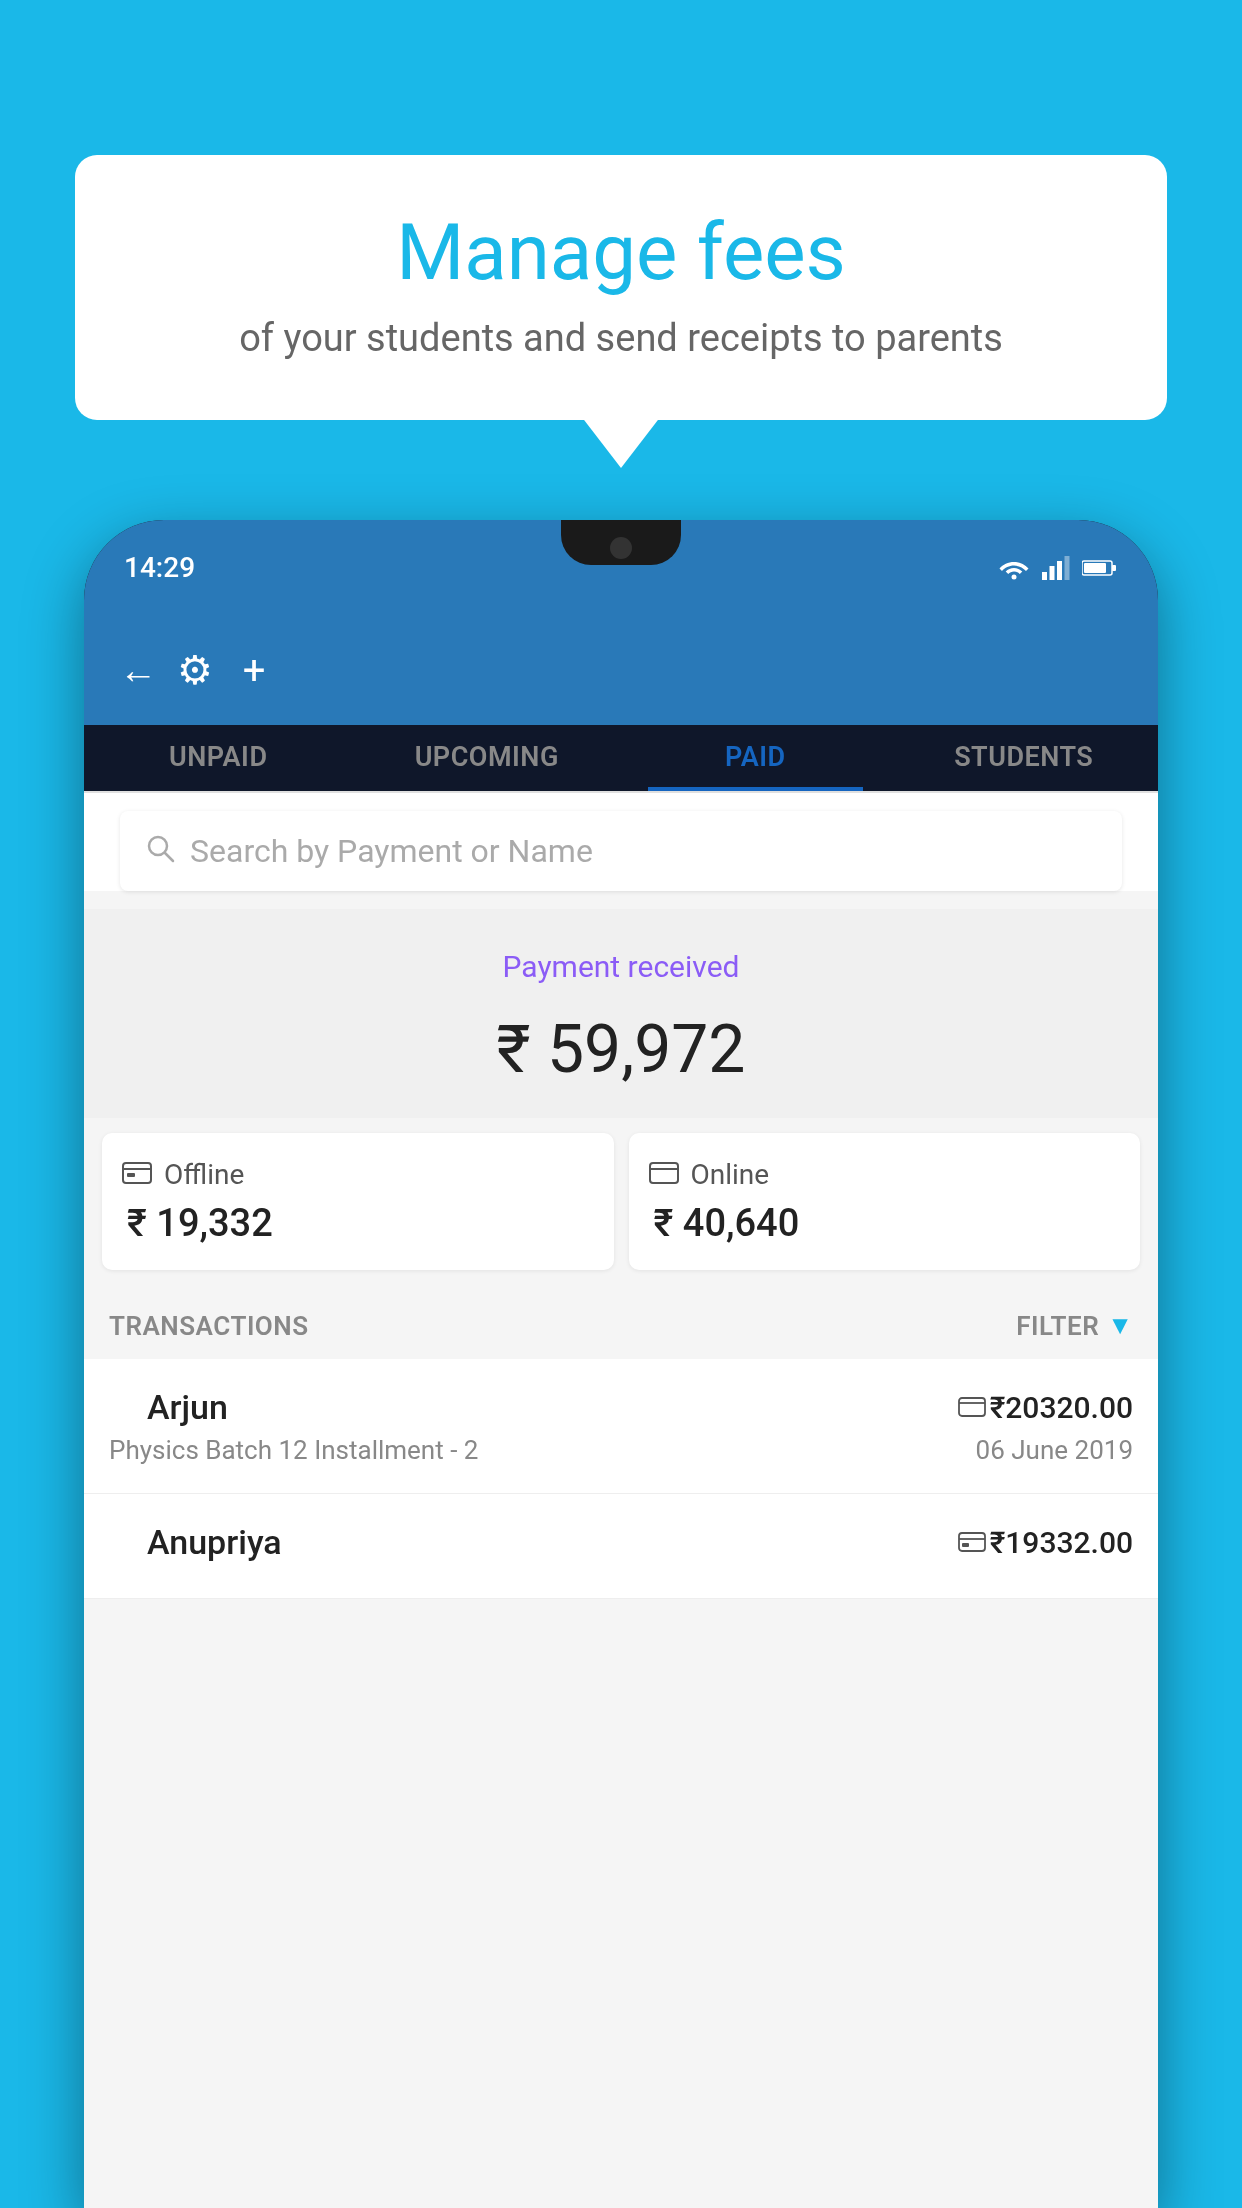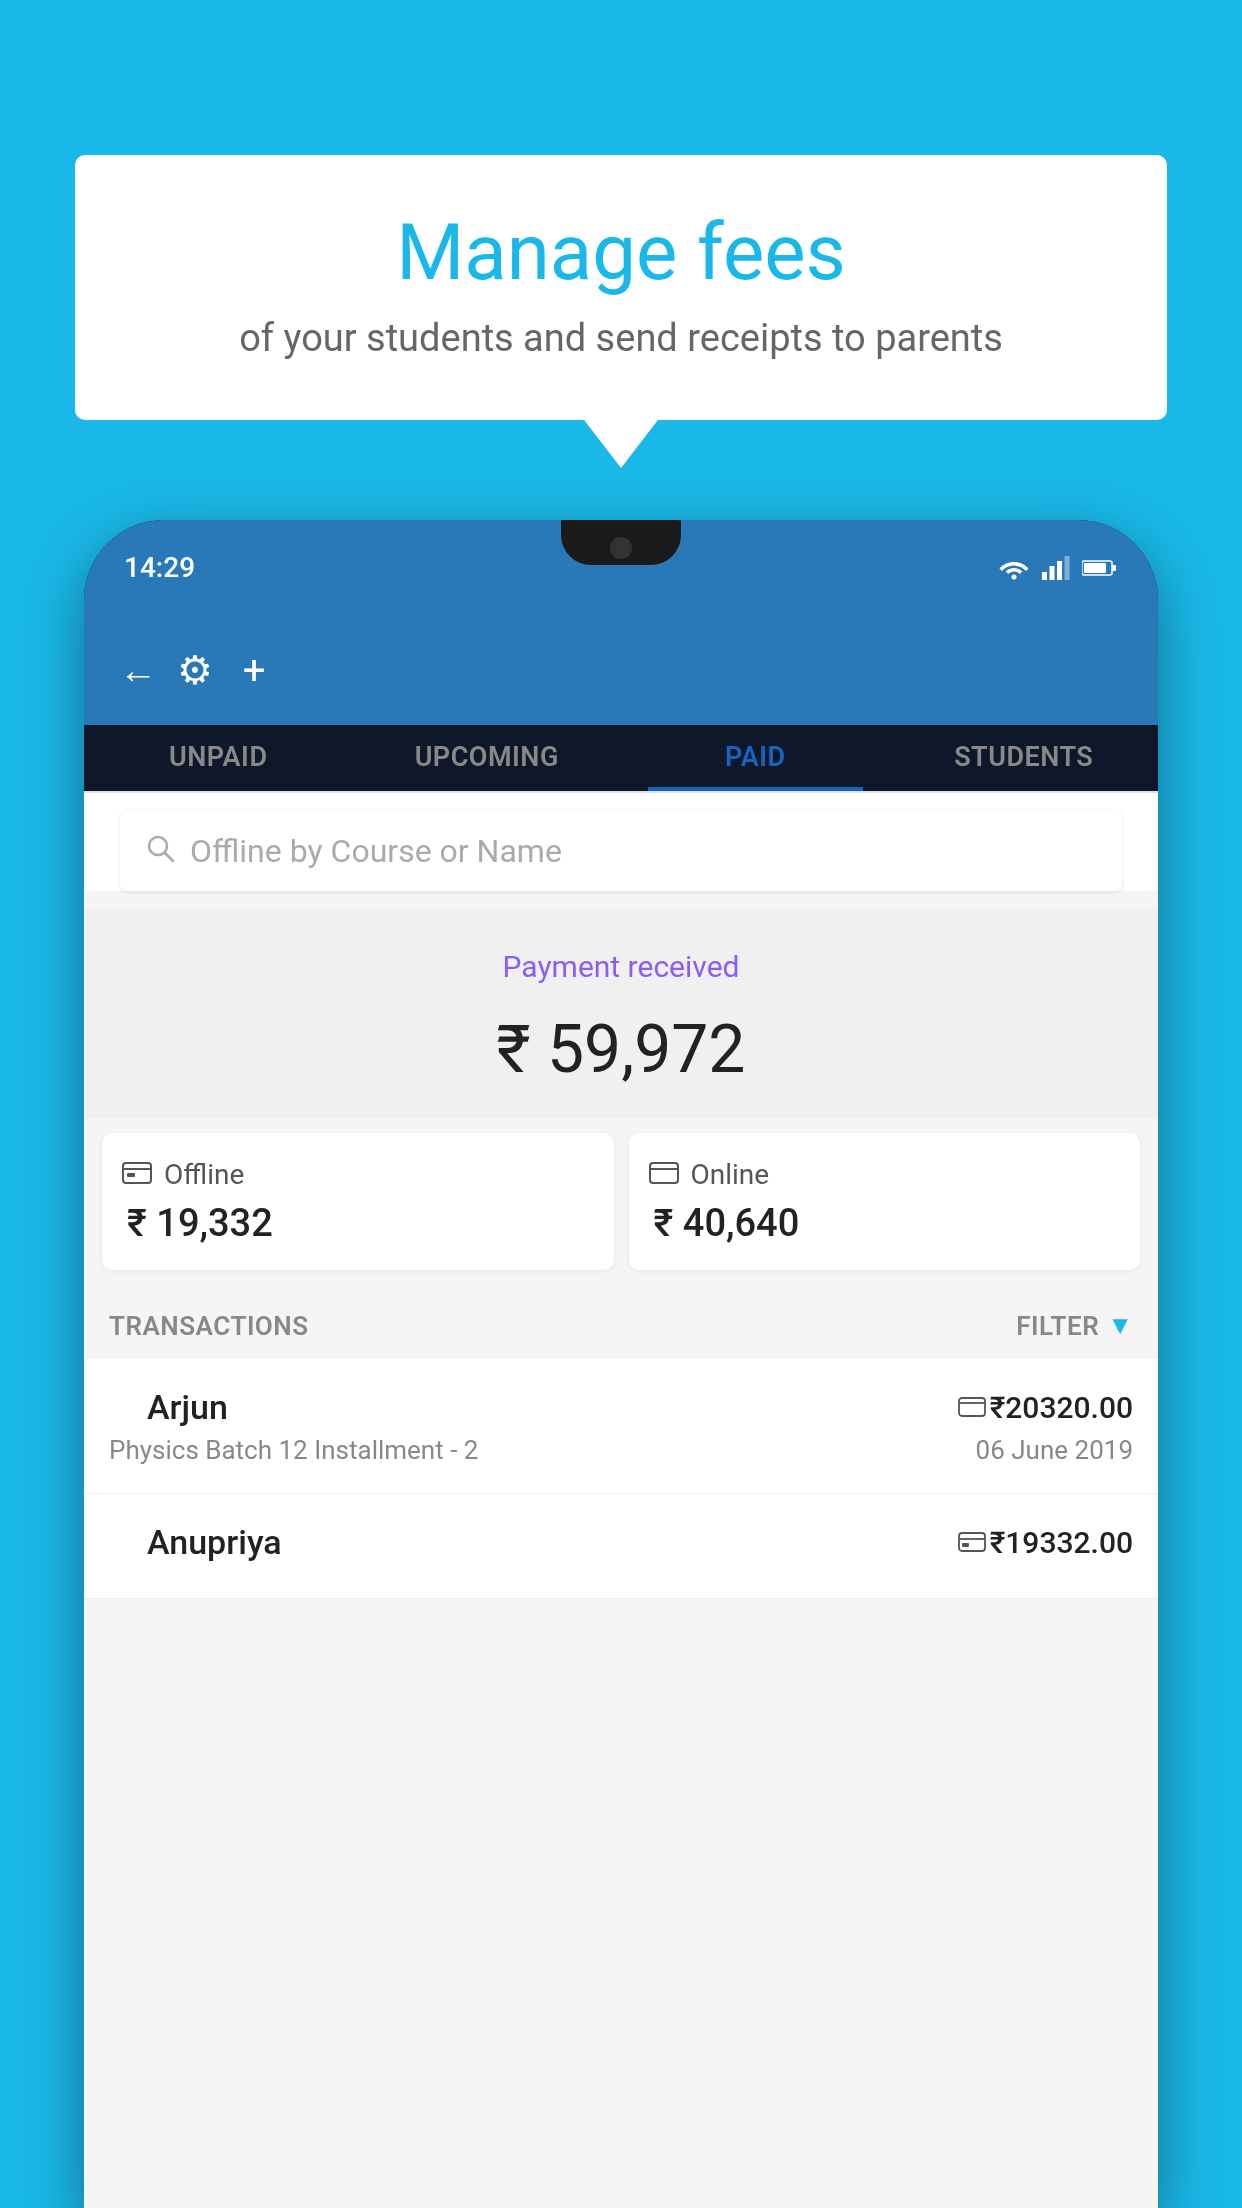--- a/index.html
+++ b/index.html
@@ -16,21 +16,21 @@
     
     .speech-bubble-container {
       position: absolute;
       top: 155px;
       left: 75px;
       right: 75px;
     }
 
     .speech-bubble {
       background: white;
-      border-radius: 10px;
+      border-radius: 22px;
       padding: 55px 60px 60px;
       text-align: center;
       position: relative;
     }
 
     .speech-bubble::after {
       content: '';
       position: absolute;
       bottom: -48px;
       left: 50%;
@@ -430,21 +430,21 @@
     </div>
 
     <div style="background:white; padding: 0 18px;">
       <div class="search-container">
         <span class="search-icon-wrap">
           <svg width="30" height="30" viewBox="0 0 30 30" fill="none">
             <circle cx="13" cy="13" r="9" stroke="#aaa" stroke-width="2.5"></circle>
             <line x1="20" y1="20" x2="28" y2="28" stroke="#aaa" stroke-width="2.5" stroke-linecap="round"></line>
           </svg>
         </span>
-        <span class="search-input-mock">Offline by Course or Name</span>
+        <span class="search-input-mock">Search by Payment or Name</span>
       </div>
     </div>
 
     <div class="payment-received">
       <div class="payment-label">Payment received</div>
       <div class="payment-amount">₹ 59,972</div>
     </div>
 
     <div class="cards-row">
       <div class="payment-card">

